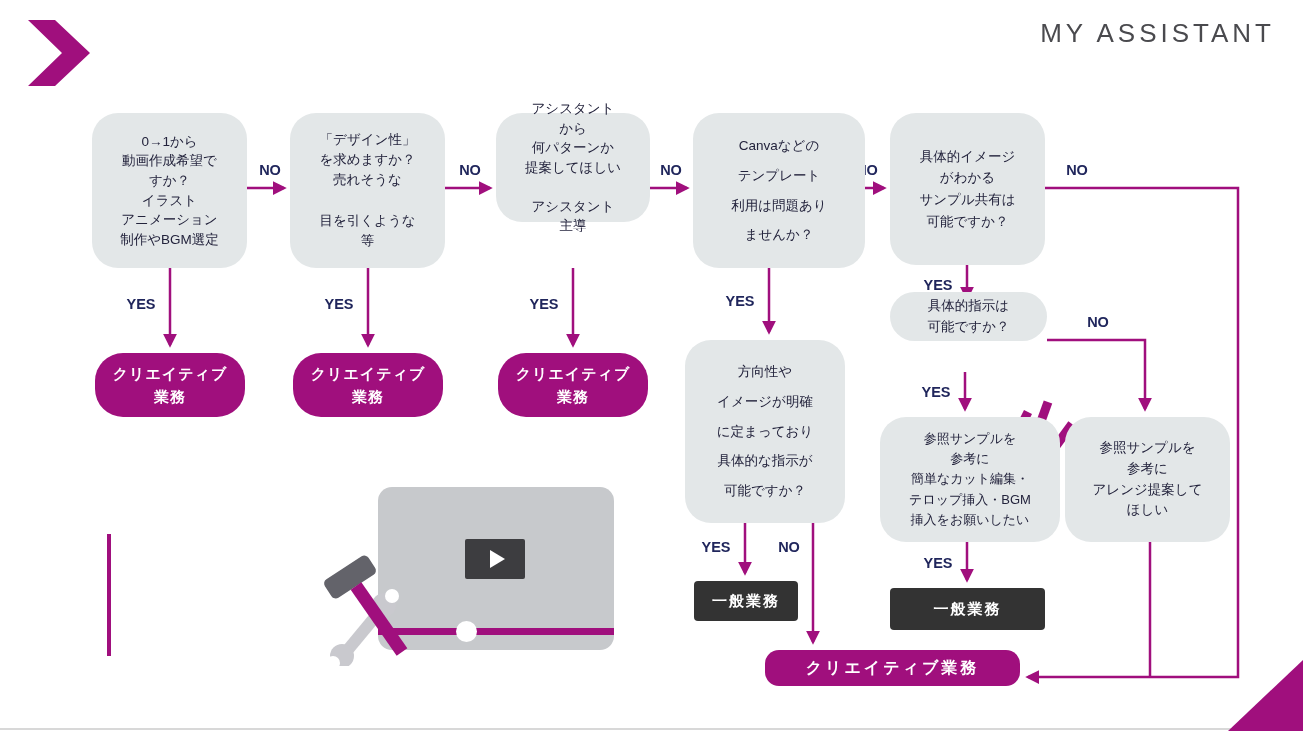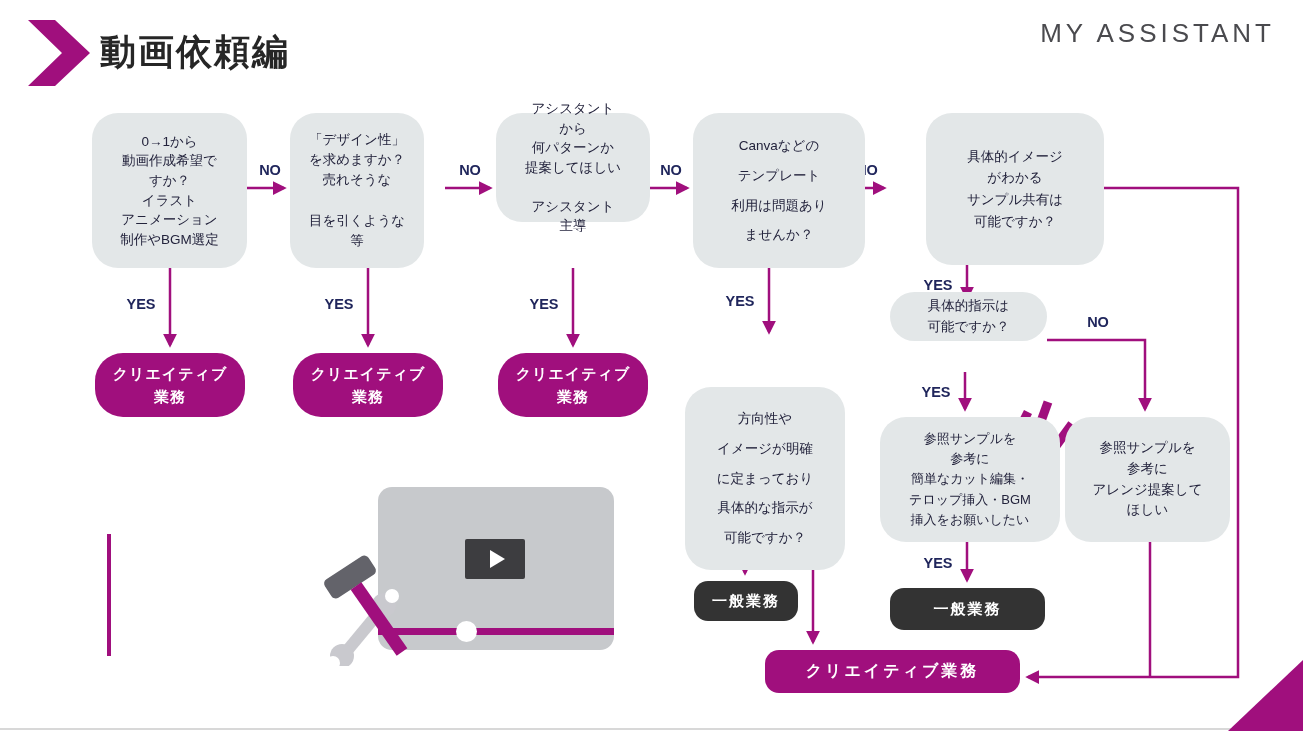--- a/index.html
+++ b/index.html
@@ -12,40 +12,40 @@
   .brand{position:absolute;right:28px;top:18px;font-size:26px;font-weight:400;
     color:#4a4a4e;letter-spacing:4px;}
 
   
   .qnode{position:absolute;background:#e3e7e8;border-radius:26px;display:flex;
     align-items:center;justify-content:center;text-align:center;color:#23233c;
     font-size:13.5px;font-weight:500;white-space:pre-line;}
   .rnode{position:absolute;background:#a00f7d;border-radius:28px;display:flex;
     align-items:center;justify-content:center;text-align:center;color:#ffffff;
     font-size:15px;font-weight:700;letter-spacing:1px;line-height:1.55;white-space:pre-line;}
-  .dnode{position:absolute;background:#333333;border-radius:14px;display:flex;
+  .dnode{position:absolute;background:#333333;border-radius:4px;display:flex;
     align-items:center;justify-content:center;text-align:center;color:#ffffff;
     font-size:15px;font-weight:700;letter-spacing:2px;}
   .lh145{line-height:1.45;} .lh15{line-height:1.5;} .lh16{line-height:1.6;}
   .lh155{line-height:1.55;} .lh22{line-height:2.2;}
 
   #q1{left:92px;top:113px;width:155px;height:155px;}
-  #q2{left:290px;top:113px;width:134px;height:155px;}
+  #q2{left:290px;top:113px;width:155px;height:155px;}
   #q3{left:496px;top:113px;width:154px;height:109px;}
   #q4{left:693px;top:113px;width:172px;height:155px;}
-  #q5{left:890px;top:113px;width:178px;height:152px;margin-left:36px;}
-  #q6{left:685px;top:340px;width:160px;height:183px;margin-top:47px;}
+  #q5{left:890px;top:113px;width:155px;height:152px;}
+  #q6{left:685px;top:340px;width:160px;height:183px;}
   #q7{left:890px;top:292px;width:157px;height:49px;}
   #q8{left:880px;top:417px;width:180px;height:125px;font-size:13px;}
   #q9{left:1065px;top:417px;width:165px;height:125px;}
 
   #r1{left:95px;top:353px;width:150px;height:64px;}
   #r2{left:293px;top:353px;width:150px;height:64px;}
   #r3{left:498px;top:353px;width:150px;height:64px;}
-  #r4{left:765px;top:650px;width:255px;height:43px;border-radius:14px;
+  #r4{left:765px;top:650px;width:255px;height:36px;border-radius:14px;
       font-size:16px;letter-spacing:3px;}
   #d1{left:694px;top:581px;width:104px;height:40px;}
   #d2{left:890px;top:588px;width:155px;height:42px;}
 
   
   .lbl{position:absolute;width:42px;font-size:14.5px;font-weight:600;color:#20265c;
     text-align:center;}
 
   
   #wires{position:absolute;left:0;top:0;z-index:0;}
@@ -113,21 +113,20 @@
     <g stroke="#a00f7d" stroke-width="9" fill="none">
       <path d="M1012 444 L1028 412"></path>
       <path d="M1035 438 L1048 402"></path>
       <path d="M1053 450 L1072 424"></path>
     </g>
   </svg>
 
   <svg class="chevron" width="62" height="66" viewBox="0 0 62 66">
     <polygon points="0,0 27,0 62,33 27,66 0,66 34,33" fill="#a00f7d"></polygon>
   </svg>
-  <div class="page-title">動画依頼編</div>
   <div class="brand">MY ASSISTANT</div>
 
   <div id="q1" class="qnode node lh145">0→1から
 動画作成希望で
 すか？
 イラスト
 アニメーション
 制作やBGM選定</div>
   <div id="q2" class="qnode node lh15">「デザイン性」
 を求めますか？

